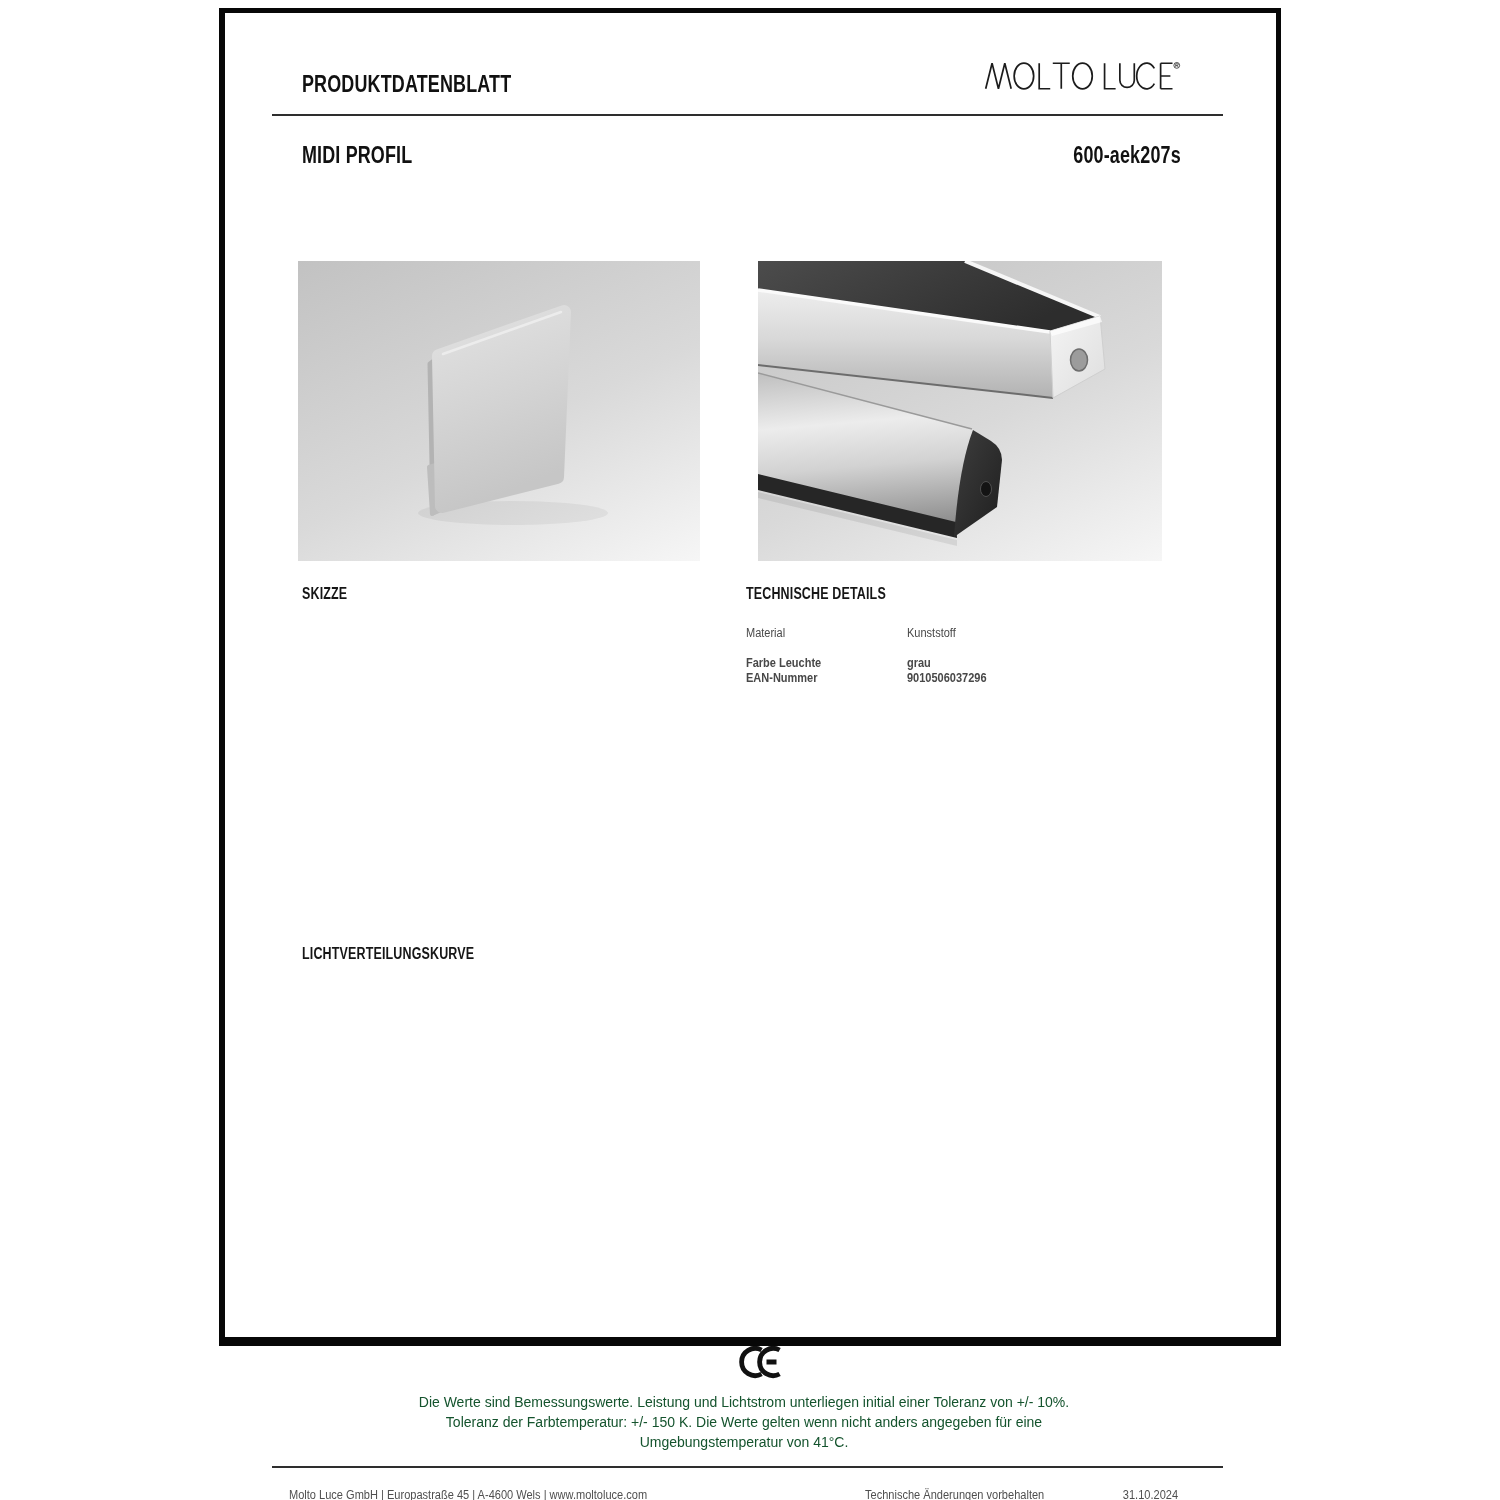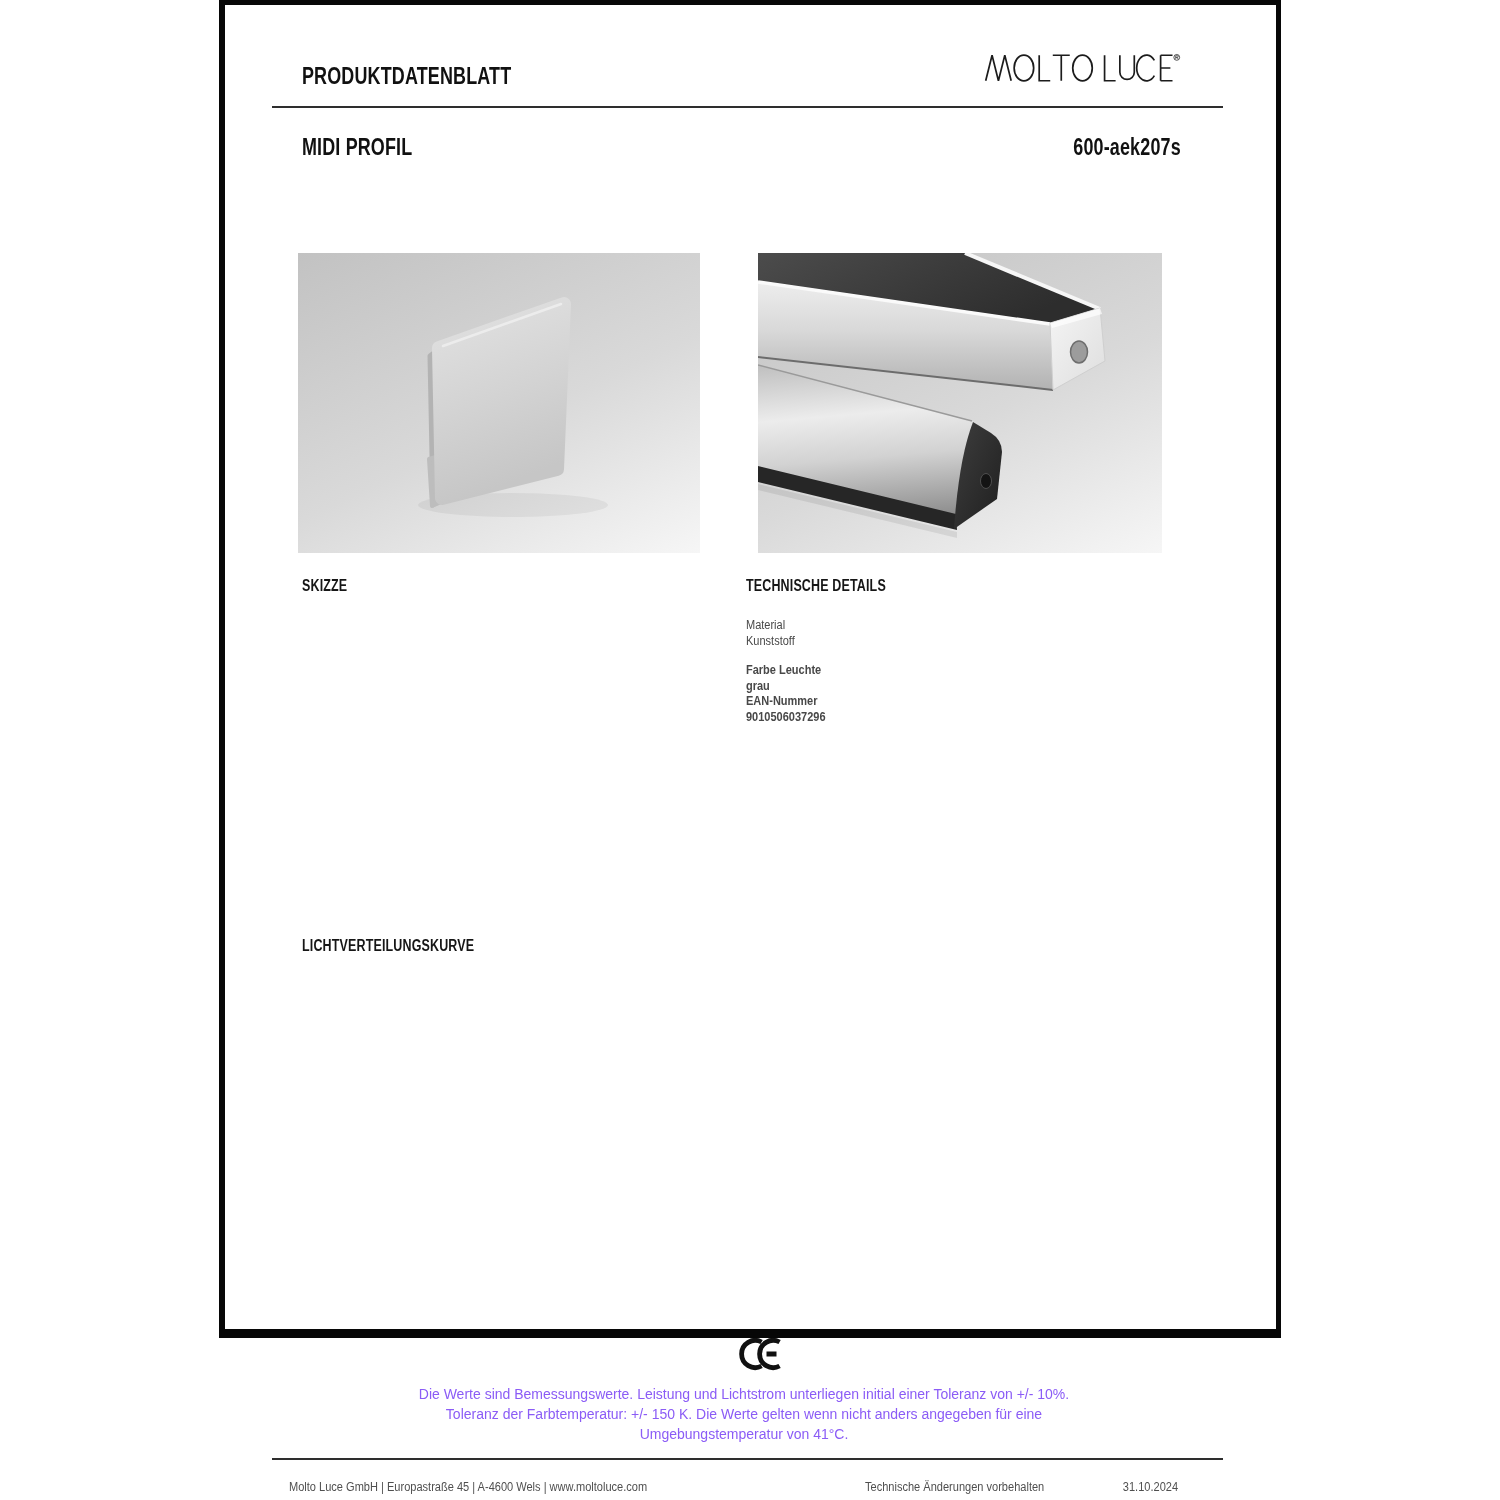--- a/index.html
+++ b/index.html
@@ -1,19 +1,19 @@
 <!DOCTYPE html>
 <html><head>
 <meta charset="utf-8">
 <style>
   * { margin:0; padding:0; box-sizing:border-box; }
   html,body { background:#ffffff; }
   body { width:1500px; height:1500px; position:relative; font-family:"Liberation Sans", sans-serif; color:#141414; }
 
-  .page { position:absolute; left:219px; top:0; width:1062px; height:1338px; background:#ffffff; }
+  .page { position:absolute; left:219px; top:8px; width:1062px; height:1338px; background:#ffffff; }
   .frame { position:absolute; inset:0; border-style:solid; border-color:#070707; border-width:5px 5px 9px 6px; pointer-events:none; }
 
   .h-rule { position:absolute; left:53px; width:951px; height:2px; background:#2e2e2e; }
   .rule-top { top:106px; }
   .rule-bottom { top:1458px; }
 
   .doc-heading { position:absolute; font-weight:bold; font-size:23px; letter-spacing:0.2px; color:#111;
                  transform:scaleX(0.78); transform-origin:left center; white-space:nowrap; }
   .doc-heading.right { transform-origin:right center; text-align:right; }
 
@@ -22,28 +22,28 @@
 
   .product-image { position:absolute; top:253px; height:300px; overflow:hidden;
                    background:linear-gradient(155deg,#c2c2c2 0%,#d9d9d9 55%,#f6f6f6 100%); }
   .image-1 { left:79px;  width:402px; }
   .image-2 { left:539px; width:404px; }
   .product-image svg { display:block; width:100%; height:100%; }
 
   .tech-table { position:absolute; left:527px; top:618px; width:436px; font-size:12.5px; color:#484848; }
   .tech-group { margin-bottom:11px; }
   .tech-group.g3 { margin-top:14px;font-weight:bold; }
-  .tech-row { display:flex; line-height:15.5px;flex-direction:column; }
+  .tech-row { display:flex; line-height:15.5px; }
   .tech-label { width:161px; flex:none; transform:scaleX(0.88); transform-origin:left center; white-space:nowrap; }
   .tech-value { transform:scaleX(0.88); transform-origin:left center; white-space:nowrap; }
 
   .ce-wrap { position:absolute; left:519px; top:1336px; width:44px; height:36px; }
 
   .disclaimer { position:absolute; left:0; top:1384px; width:1050px; text-align:center;
-                font-size:14px; line-height:20px; color:#8b5cf6; }
+                font-size:14px; line-height:20px; color:#14532d; }
 
   .footer-text { position:absolute; top:1480px; font-size:12px; color:#4f4f4f; white-space:nowrap; }
   .footer-left { left:70px; transform:scaleX(0.92); transform-origin:left center; }
   .footer-mid  { left:646px; transform:scaleX(0.92); transform-origin:left center; }
   .footer-date { right:103px; transform:scaleX(0.92); transform-origin:right center; }
 </style>
 </head>
 <body>
 
 <div class="page">

